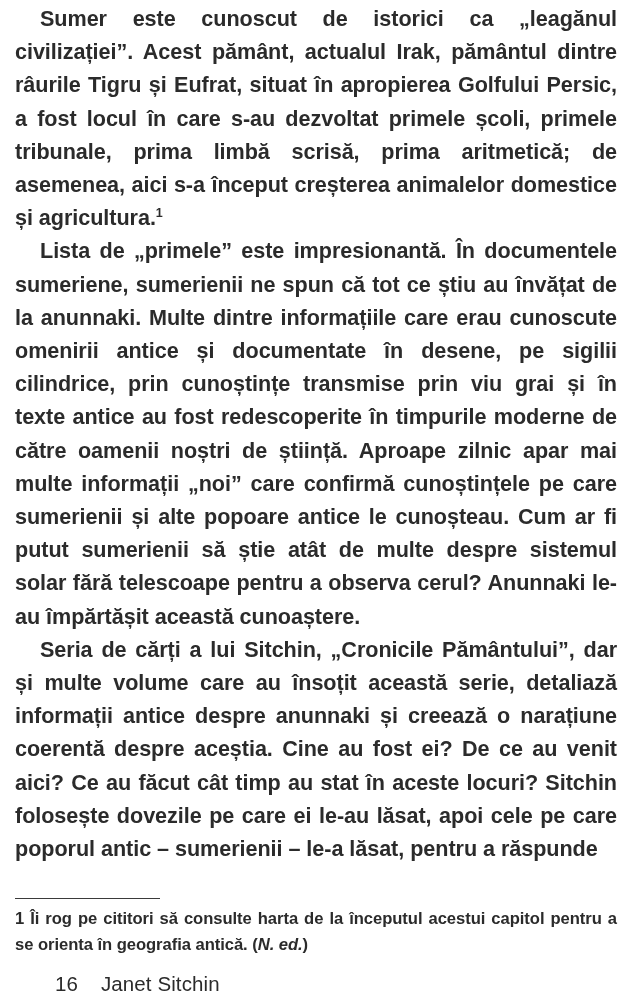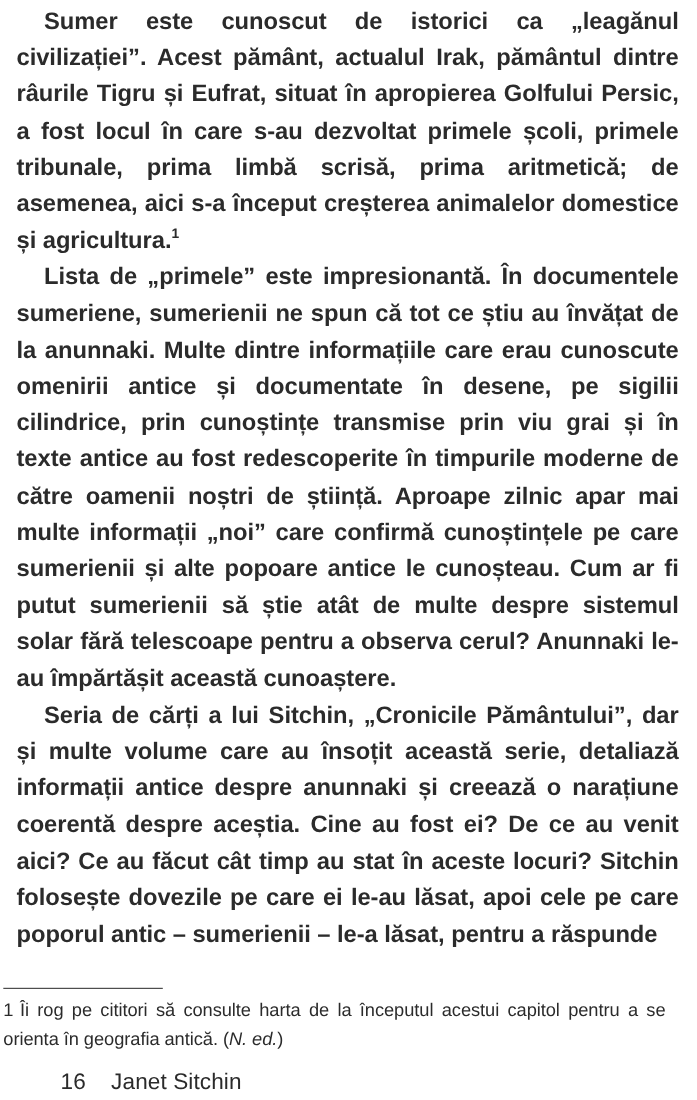--- a/index.html
+++ b/index.html
@@ -53,23 +53,24 @@
 
   sup.fn-marker {
     font-size: 0.58em;
     vertical-align: super;
     line-height: 0;
     letter-spacing: 0;
   }
 
   .footnote-block {
     position: absolute;
-    left: 3px;
+    left: 15px;
     top: 898px;
     width: 602px;
+    font-weight: bold;
   }
 
   .footnote-rule {
     width: 145px;
     height: 0;
     border-top: 1.3px solid #3a3a3a;
     margin: 0 0 7px 0;
   }
 
   p.footnote {

